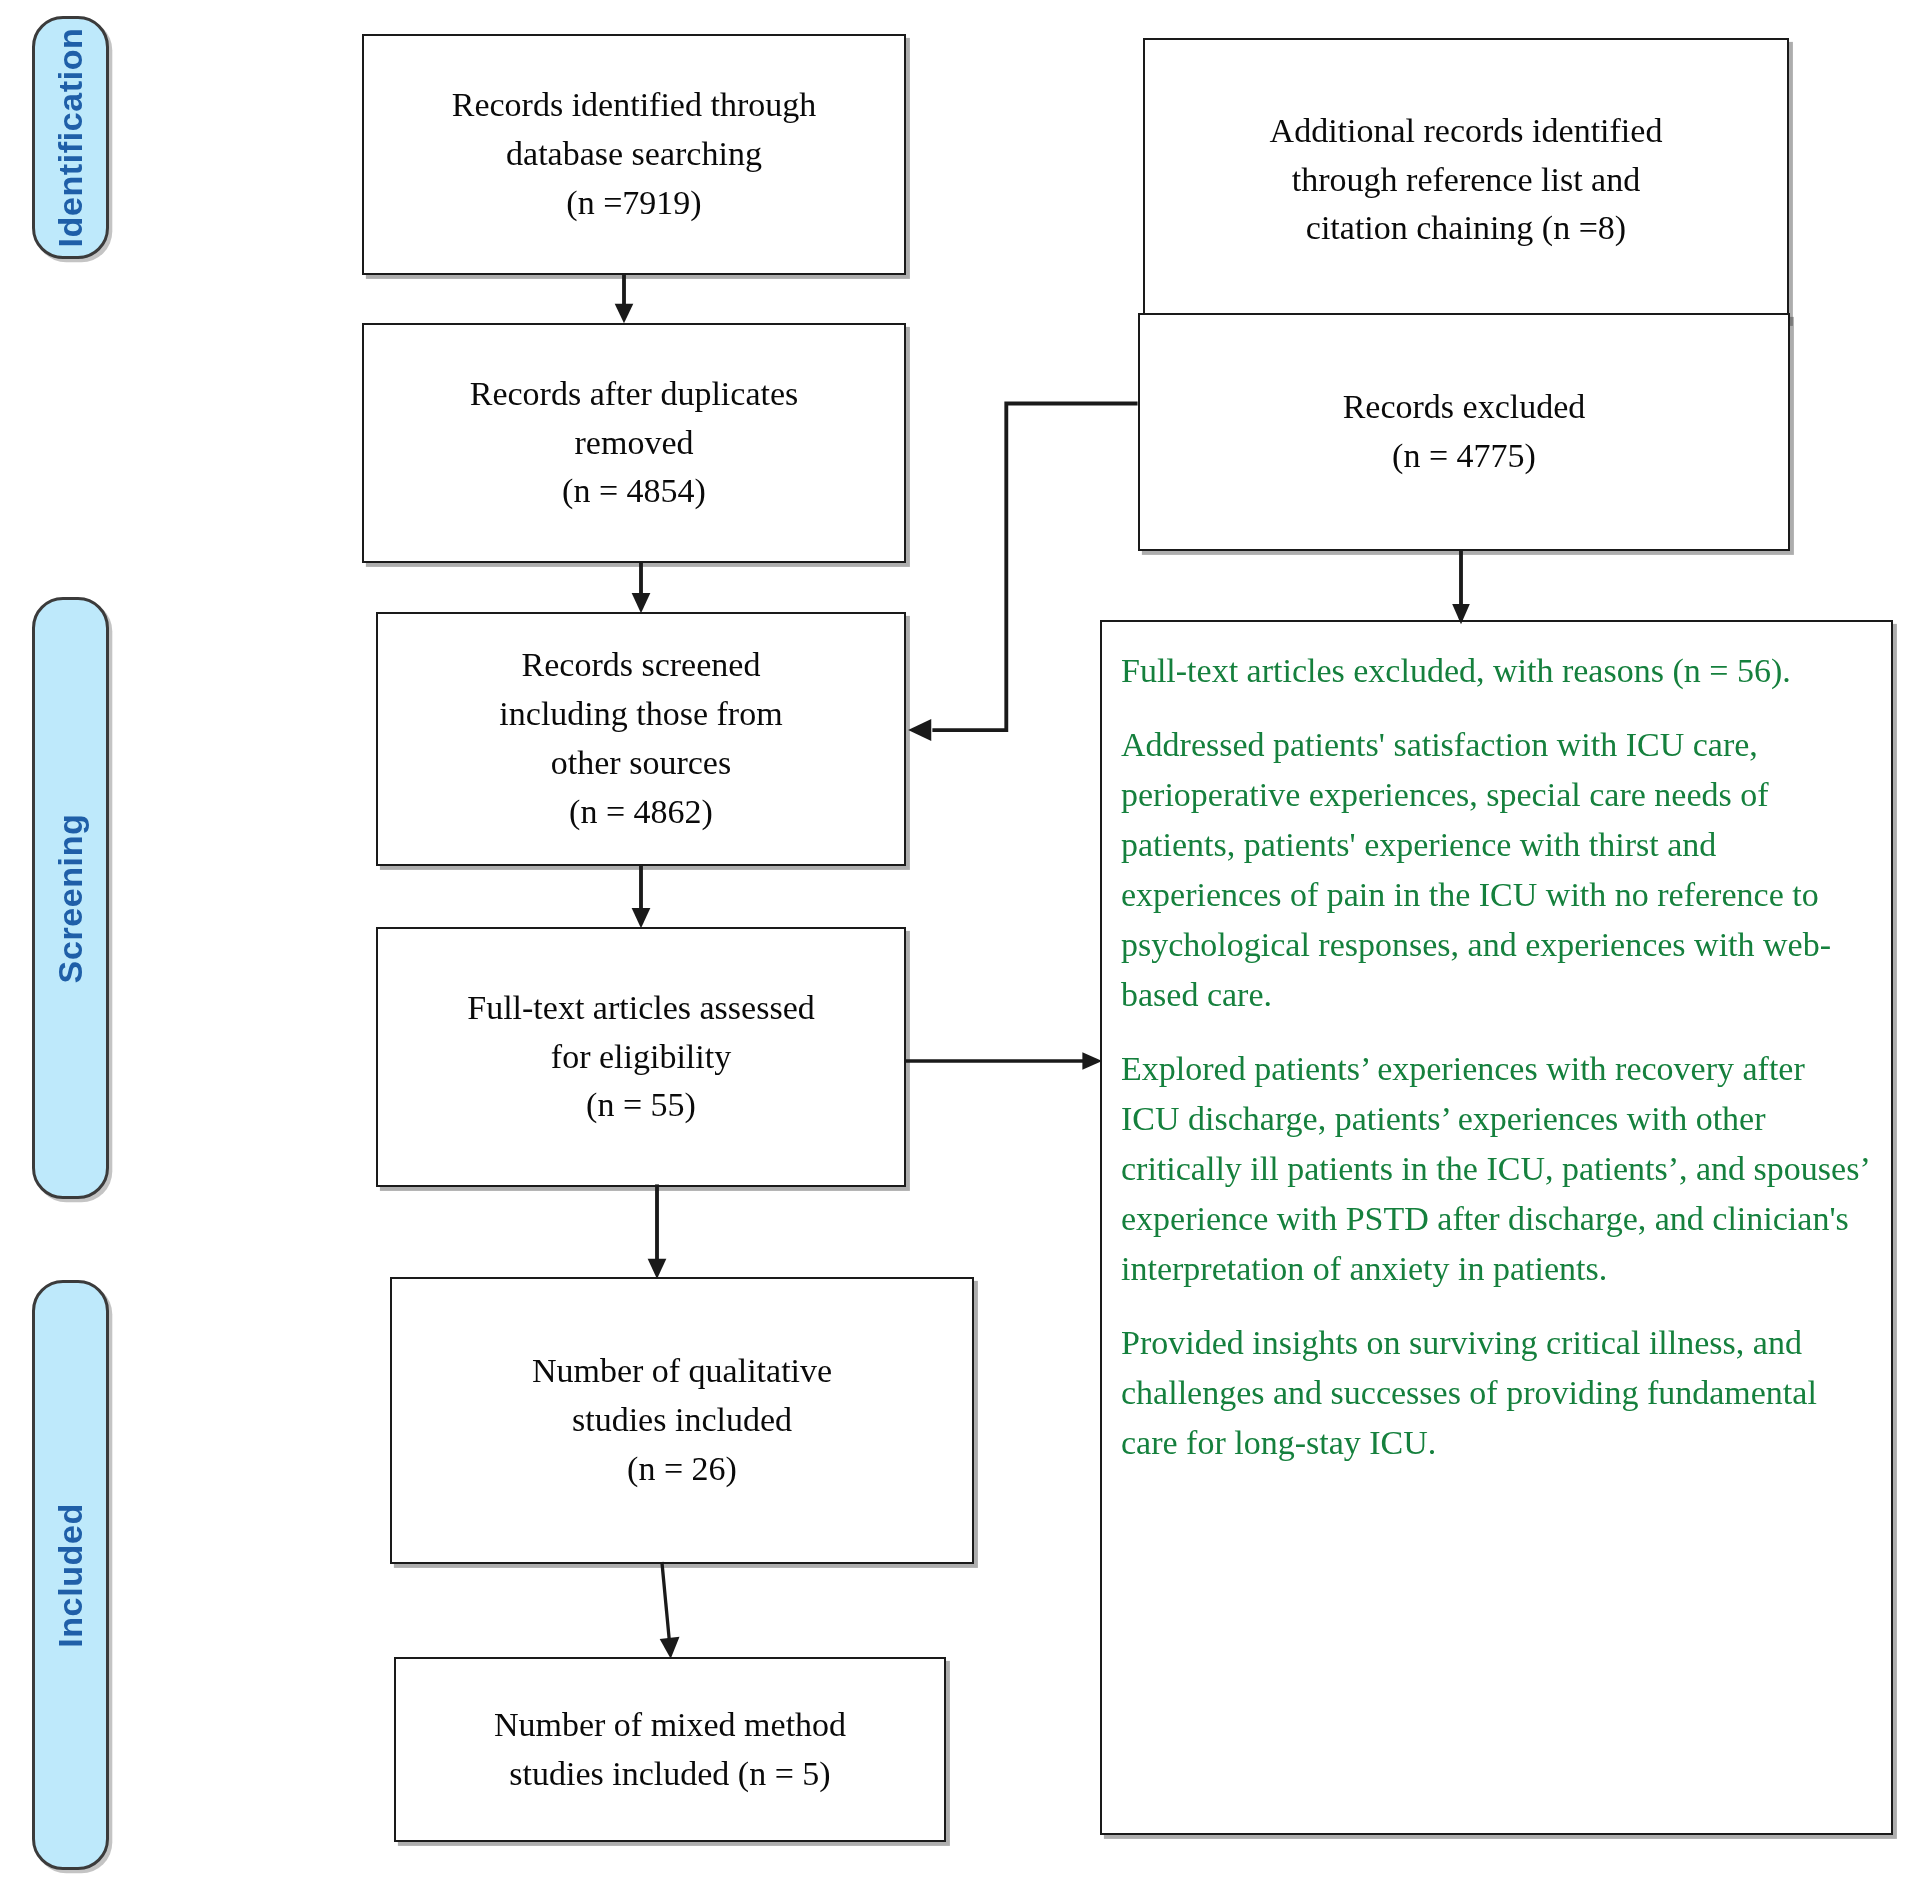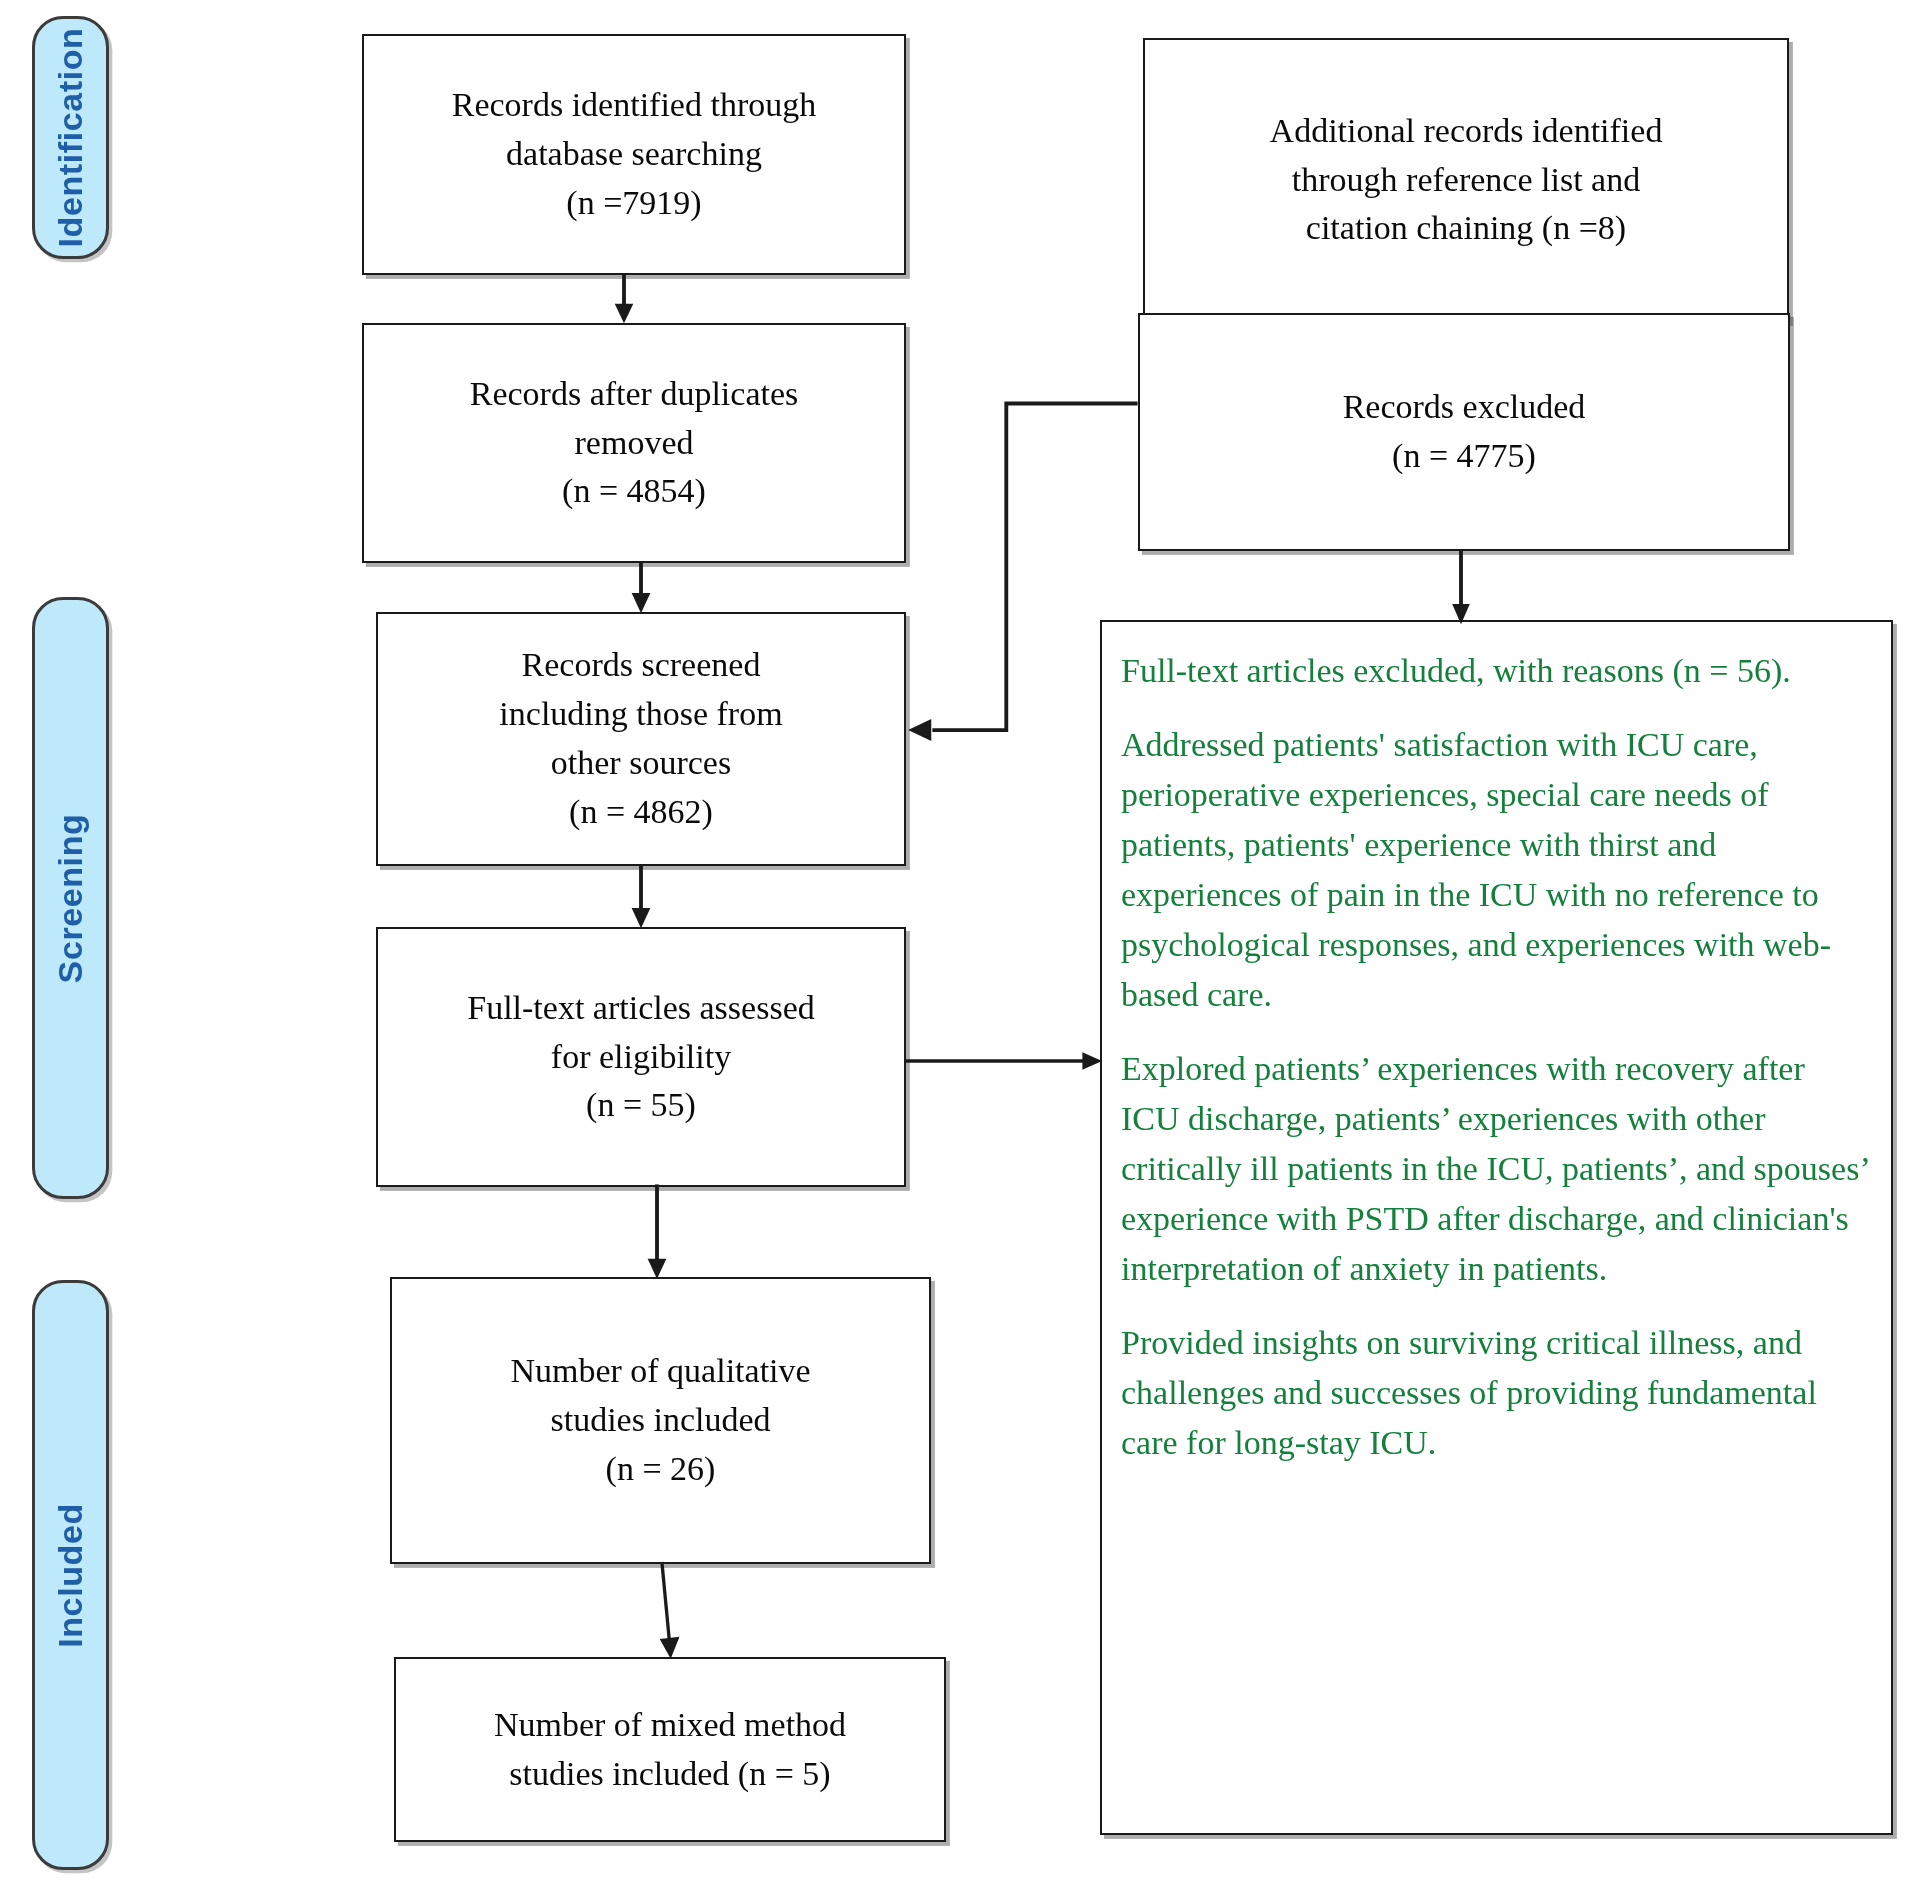--- a/index.html
+++ b/index.html
@@ -123,21 +123,21 @@
 other sources
 (n = 4862)</span>
   </div>
 
   <div class="box" style="left:376px; top:927px; width:530px; height:260px;">
     <span class="box-text">Full-text articles assessed
 for eligibility
 (n = 55)</span>
   </div>
 
-  <div class="box" style="left:390px; top:1277px; width:541px; height:287px;">
+  <div class="box" style="left:390px; top:1277px; width:584px; height:287px;">
     <span class="box-text">Number of qualitative
 studies included
 (n = 26)</span>
   </div>
 
   <div class="box" style="left:394px; top:1657px; width:552px; height:185px;">
     <span class="box-text">Number of mixed method
 studies included (n = 5)</span>
   </div>
 

